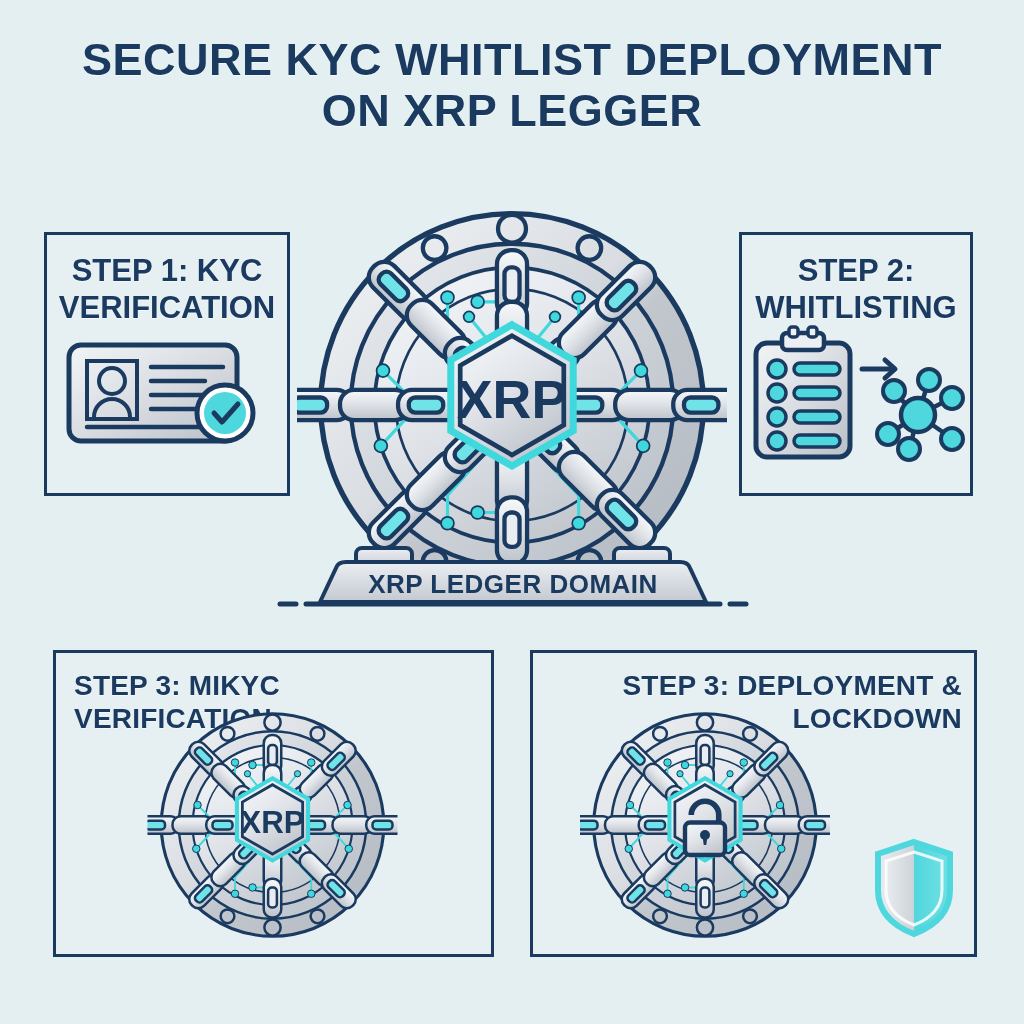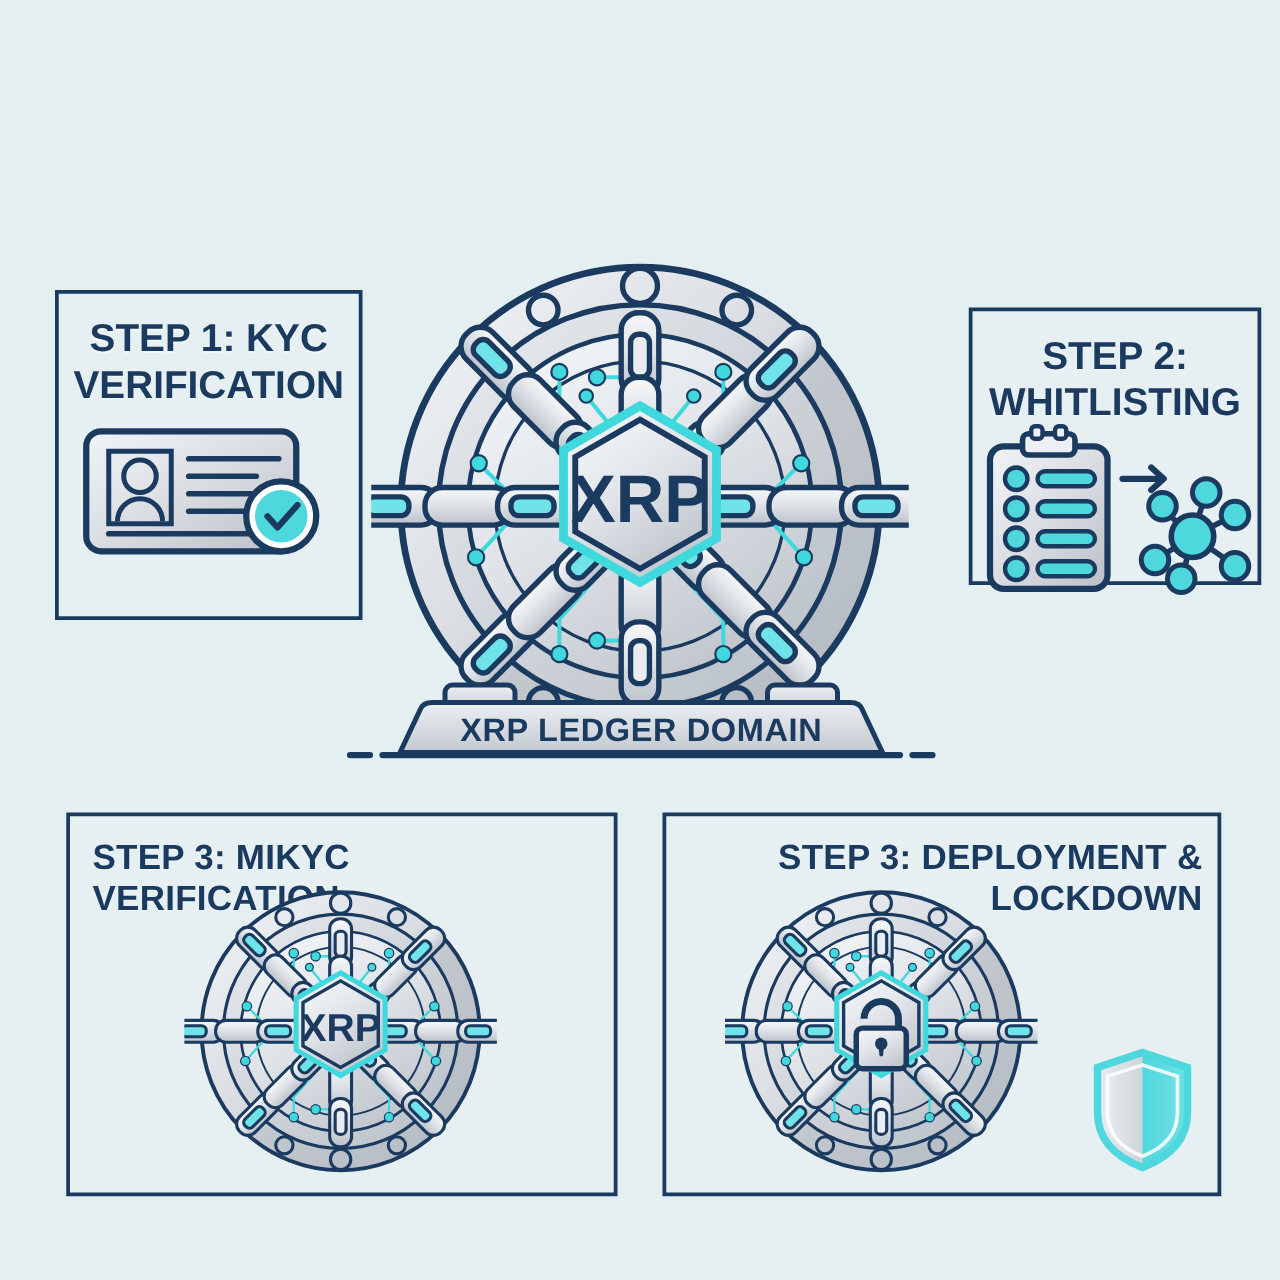--- a/index.html
+++ b/index.html
@@ -27,21 +27,21 @@
   #title-line2{font-size:45px;display:block;white-space:nowrap;}
 
   
   .step-box{
     position:absolute;
     border:3px solid #1b3a60;
     background:rgba(255,255,255,0.10);
     box-sizing:border-box;
   }
   #step-box-1{left:44px;top:232px;width:246px;height:264px;}
-  #step-box-2{left:739px;top:246px;width:234px;height:222px;margin-left:36px;}
+  #step-box-2{left:739px;top:232px;width:234px;height:264px;}
   #step-box-3{left:53px;top:650px;width:441px;height:307px;}
   #step-box-4{left:530px;top:650px;width:447px;height:307px;}
 
   .step-title{
     position:absolute;left:0;right:0;
     text-align:center;
     color:#1b3a60;
     font-weight:bold;
     line-height:1.18;
     text-shadow:0 1px 0 rgba(255,255,255,.5);
@@ -60,20 +60,24 @@
   #shield-badge{position:absolute;left:872px;top:838px;width:84px;height:100px;}
 
   svg{display:block;overflow:visible;}
   .nohit{pointer-events:none;}
 </style>
 </head>
 <body>
 
 <div class="canvas">
 
+  <div id="title-block">
+    <span id="title-line1">SECURE KYC WHITLIST DEPLOYMENT</span>
+    <span id="title-line2">ON XRP LEGGER</span>
+  </div>
 
   <svg width="0" height="0" style="position:absolute" aria-hidden="true">
     <defs>
       <linearGradient id="metalG" x1="0" y1="0" x2="1" y2="1">
         <stop offset="0%" stop-color="#f2f5f7"></stop>
         <stop offset="45%" stop-color="#d9dde2"></stop>
         <stop offset="55%" stop-color="#c2c7ce"></stop>
         <stop offset="100%" stop-color="#b3b9c1"></stop>
       </linearGradient>
       <linearGradient id="metalG2" x1="0" y1="0" x2="1" y2="1">

